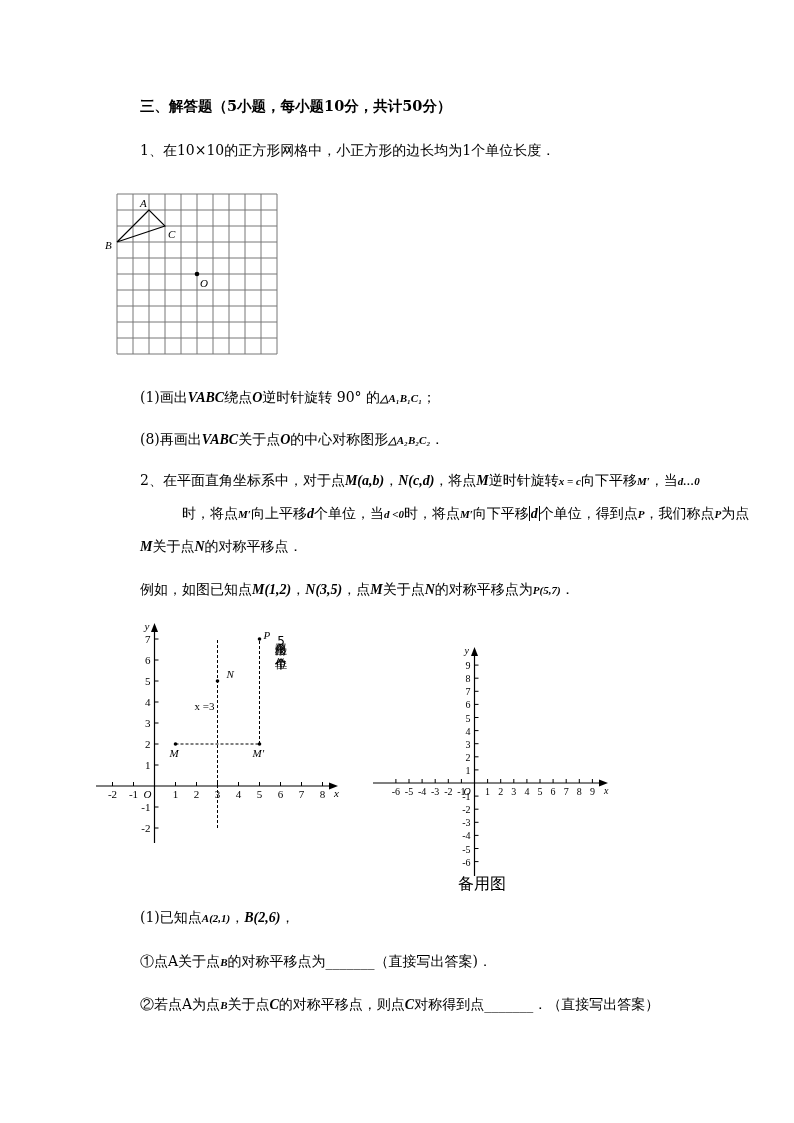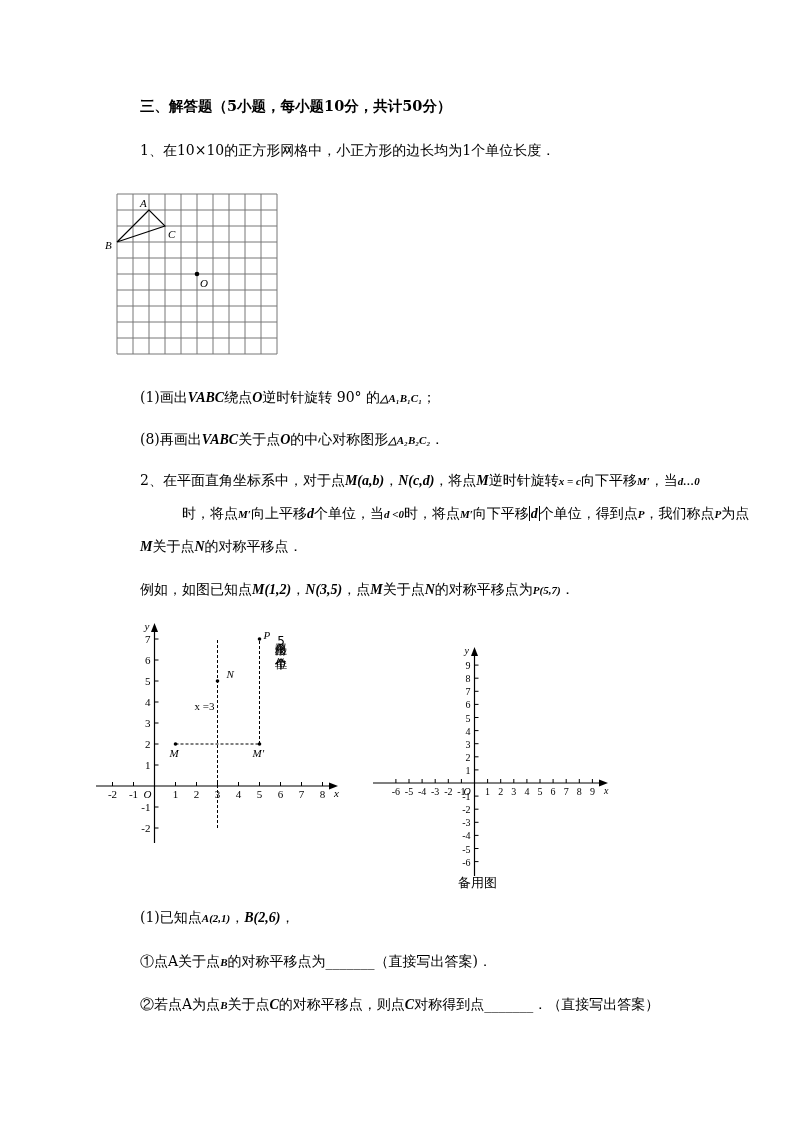--- a/index.html
+++ b/index.html
@@ -7,21 +7,21 @@
          font-family: "DejaVu Serif", "Liberation Serif", serif; color: #000; }
   .line { position: absolute; left: 92px; font-size: 14px; white-space: nowrap; line-height: 20px; margin-left: 48px; }
   .title { font-weight: bold; font-size: 14.5px; }
   .it { font-style: italic; font-family: "Liberation Serif", serif; font-weight: bold; }
   .sm { font-size: 11px; }
   svg { position: absolute; left: 0; top: 0; overflow: visible; }
   svg text { font-family: "Liberation Serif", serif; }
   .vtext { position: absolute; left: 272px; top: 634px; width: 16px; font-size: 12px;
            line-height: 14.6px; text-align: center; font-family: "DejaVu Sans", sans-serif;
            writing-mode: vertical-rl; text-orientation: upright; }
-  .caption { position: absolute; left: 458px; top: 874px; font-size: 13px; font-family: "DejaVu Sans", sans-serif; }
+  .caption { position: absolute; left: 458px; top: 874px; font-size: 16px; font-family: "DejaVu Sans", sans-serif; }
   .absbar { border-left: 1px solid #000; border-right: 1px solid #000; padding: 0 1px; }
 </style>
 </head>
 <body>
 
 <div class="line title" style="top:96px;">三、解答题（5小题，每小题10分，共计50分）</div>
 
 <div class="line" style="top:140px;">1、在10×10的正方形网格中，小正方形的边长均为1个单位长度．</div>
 
 <svg id="grid-svg" width="794" height="1123">

